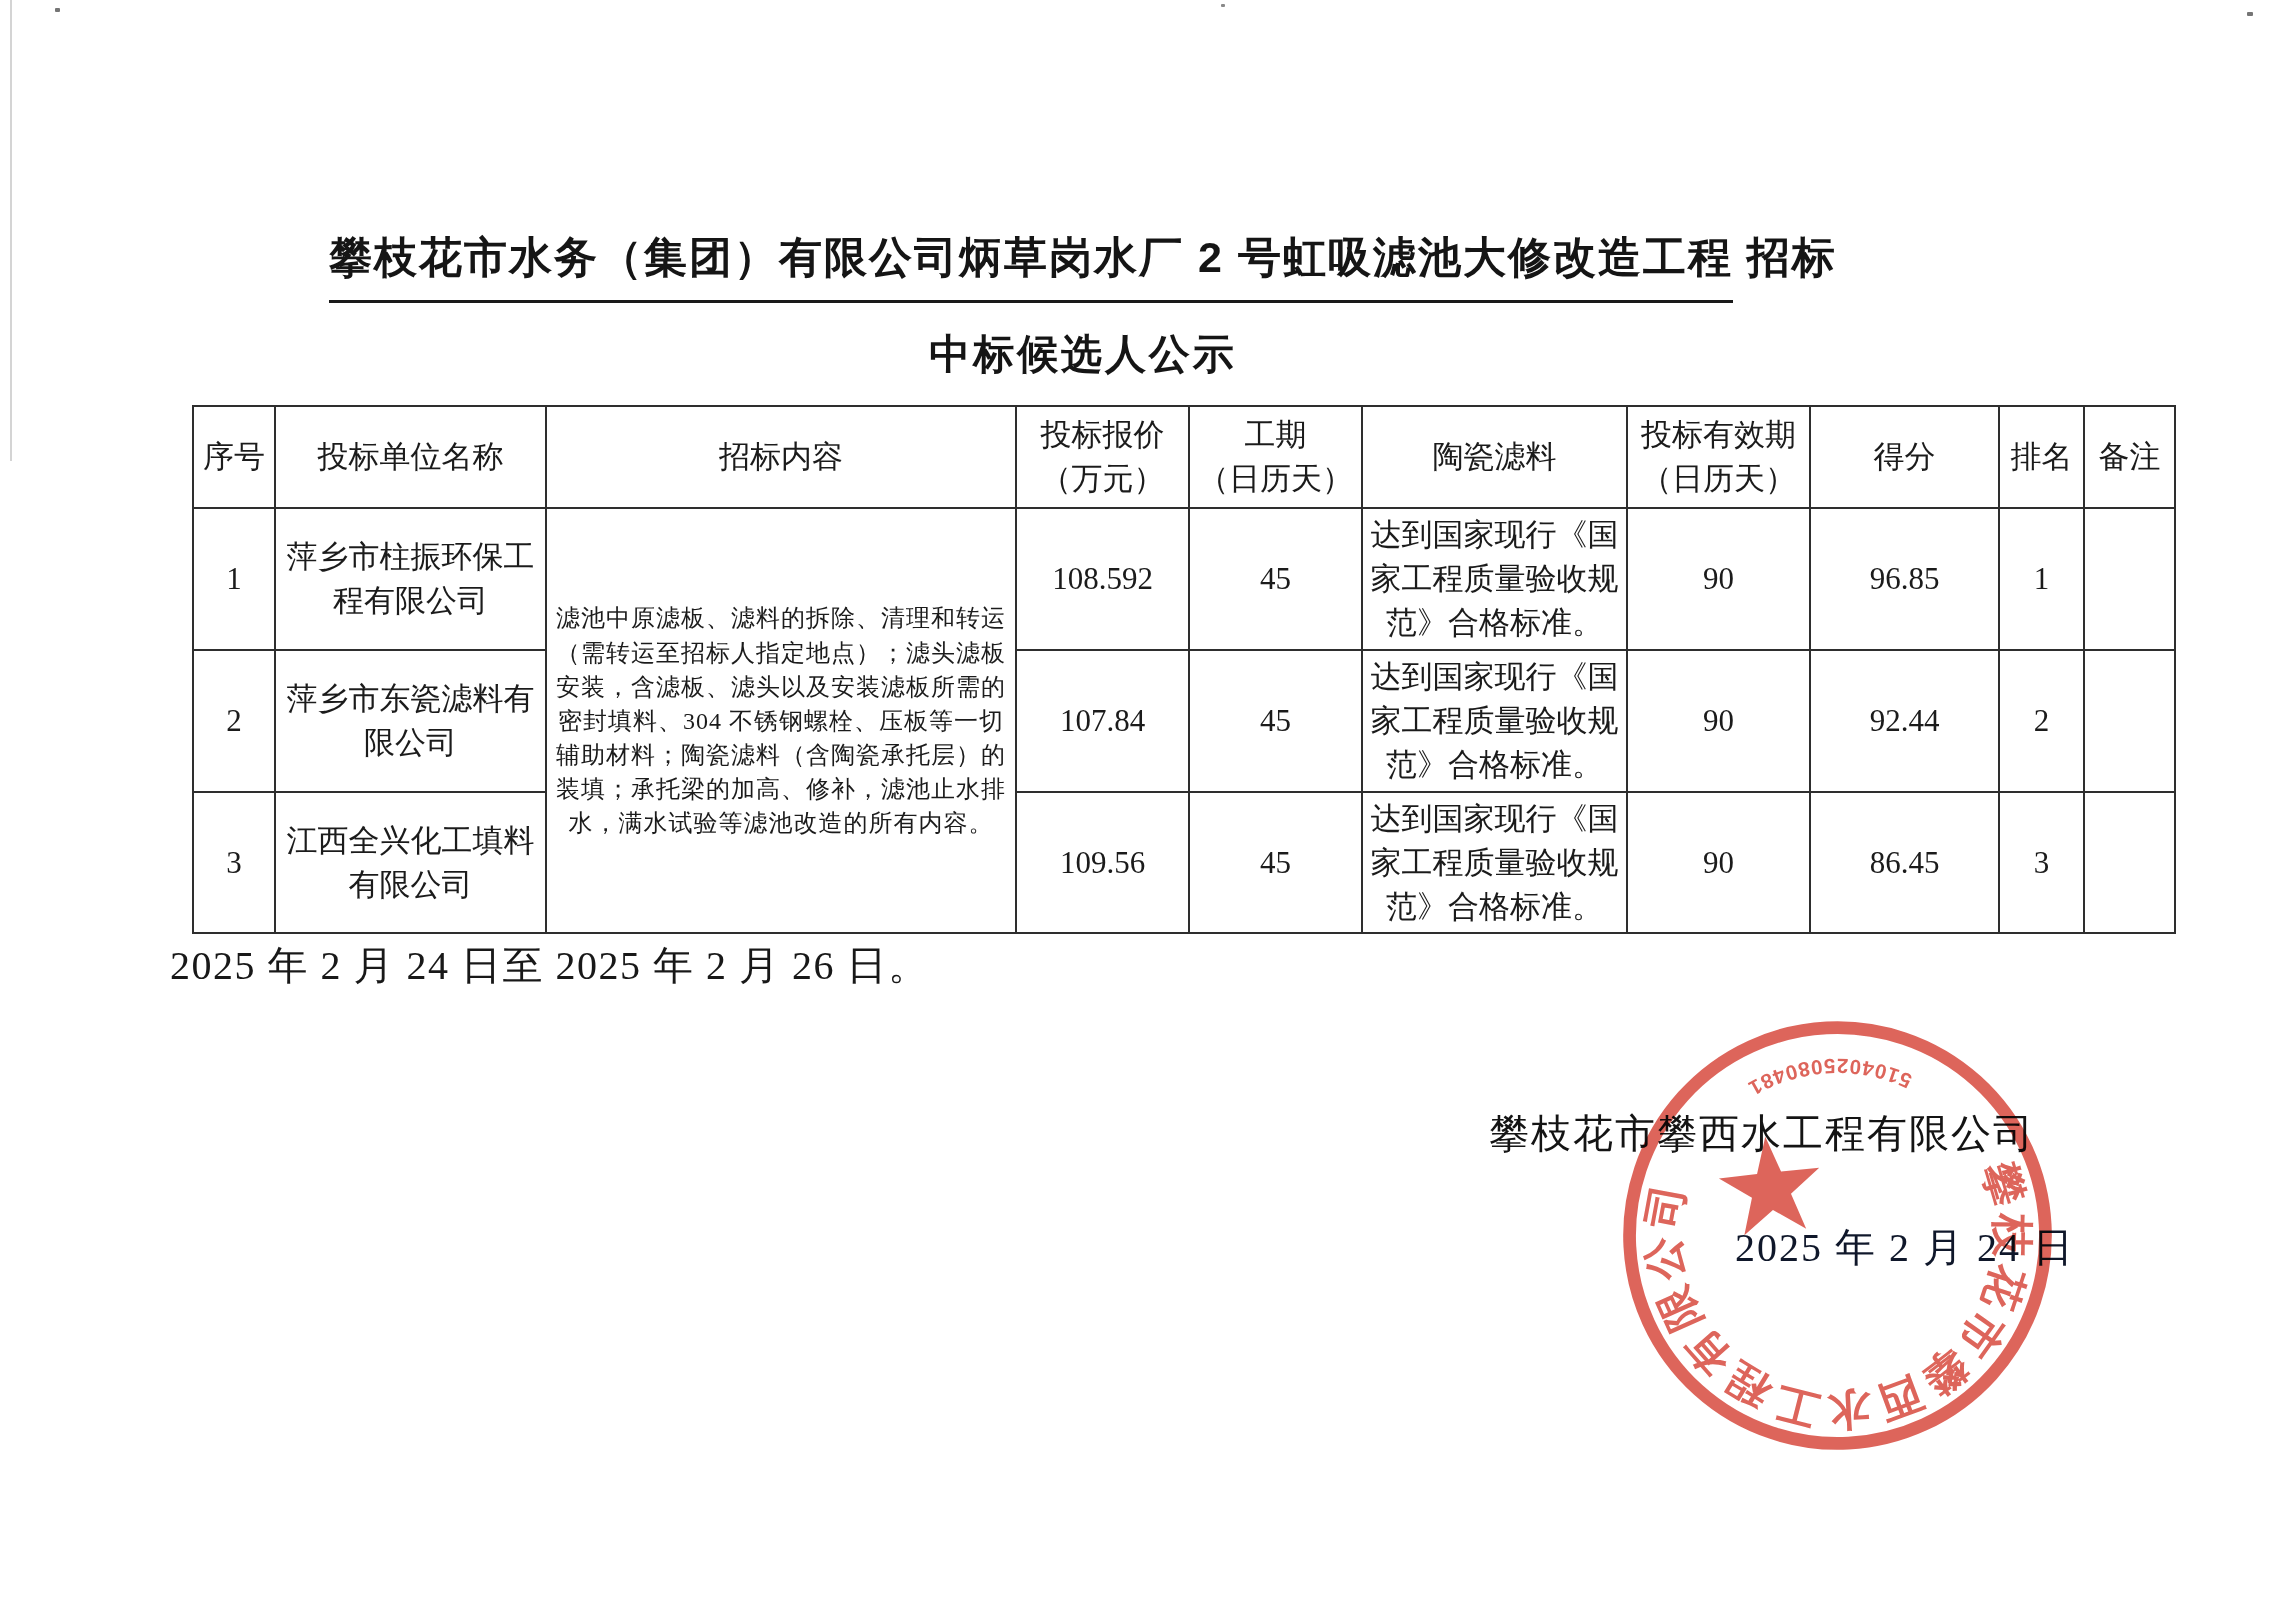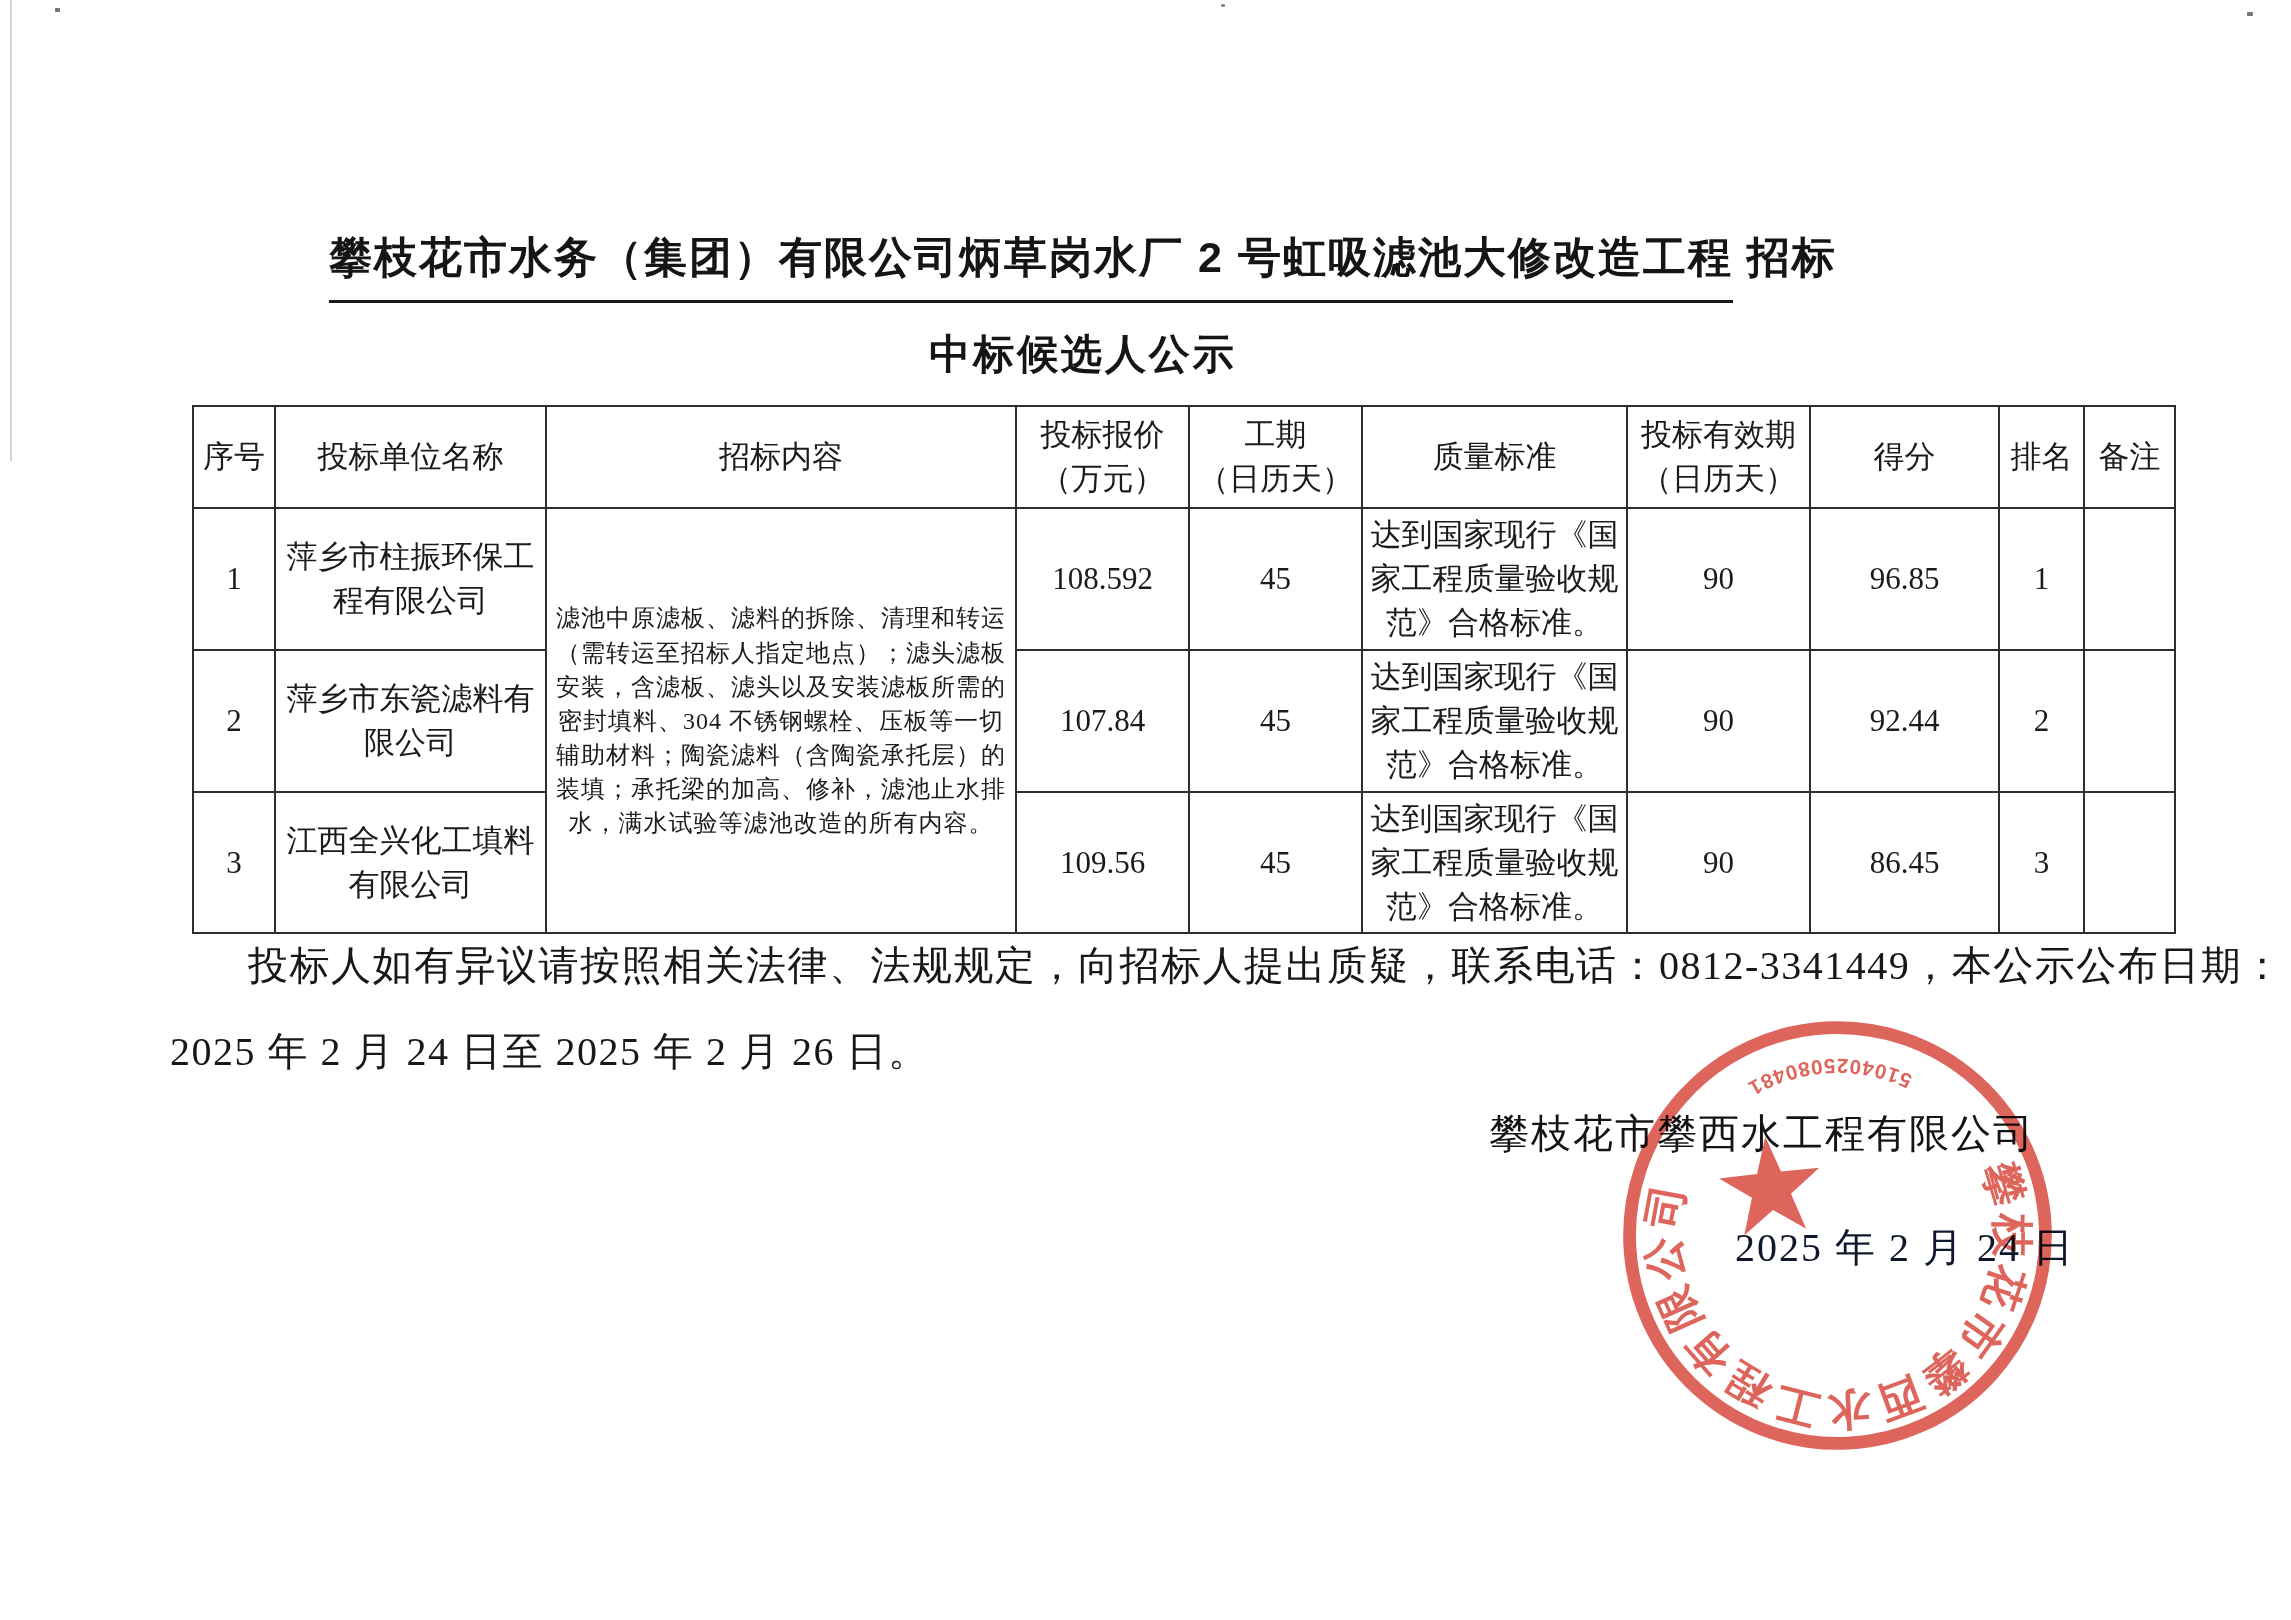--- a/index.html
+++ b/index.html
@@ -132,21 +132,21 @@
           </th>
       <th>
             <div>投标报价</div>
             <div>（万元）</div>
           </th>
       <th>
             <div>工期</div>
             <div>（日历天）</div>
           </th>
       <th>
-            <div>质量标准</div>
+            <div>陶瓷滤料</div>
             <div></div>
           </th>
       <th>
             <div>投标有效期</div>
             <div>（日历天）</div>
           </th>
       <th>
             <div>得分</div>
             <div></div>
           </th>
@@ -190,21 +190,20 @@
       <td class="quality">达到国家现行《国家工程质量验收规范》合格标准。</td>
       <td>90</td>
       <td>86.45</td>
       <td>3</td>
       <td></td>
     </tr>
   </tbody>
     </table>
 
   <div class="notice">
-    <div class="l1">投标人如有异议请按照相关法律、法规规定，向招标人提出质疑，联系电话：0812-3341449，本公示公布日期：</div>
     <div class="l2">2025 年 2 月 24 日至 2025 年 2 月 26 日。</div>
   </div>
 
   <div class="sig-company">攀枝花市攀西水工程有限公司</div>
   <div class="sig-date">2025 年 2 月 24 日</div>
 
   <svg class="seal" viewBox="0 0 470 470">
     <g transform="rotate(177 235 235)" fill="#d94f44" stroke="none">
       <circle cx="235" cy="235" r="212" fill="none" stroke="#d94f44" stroke-width="13"></circle>
       <defs>

